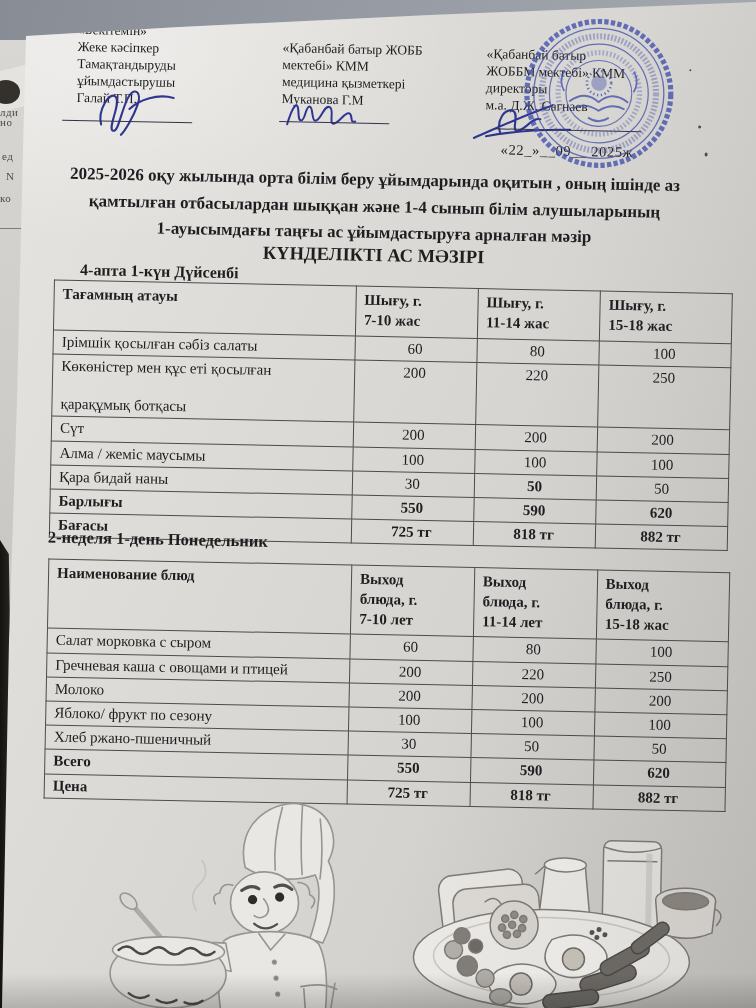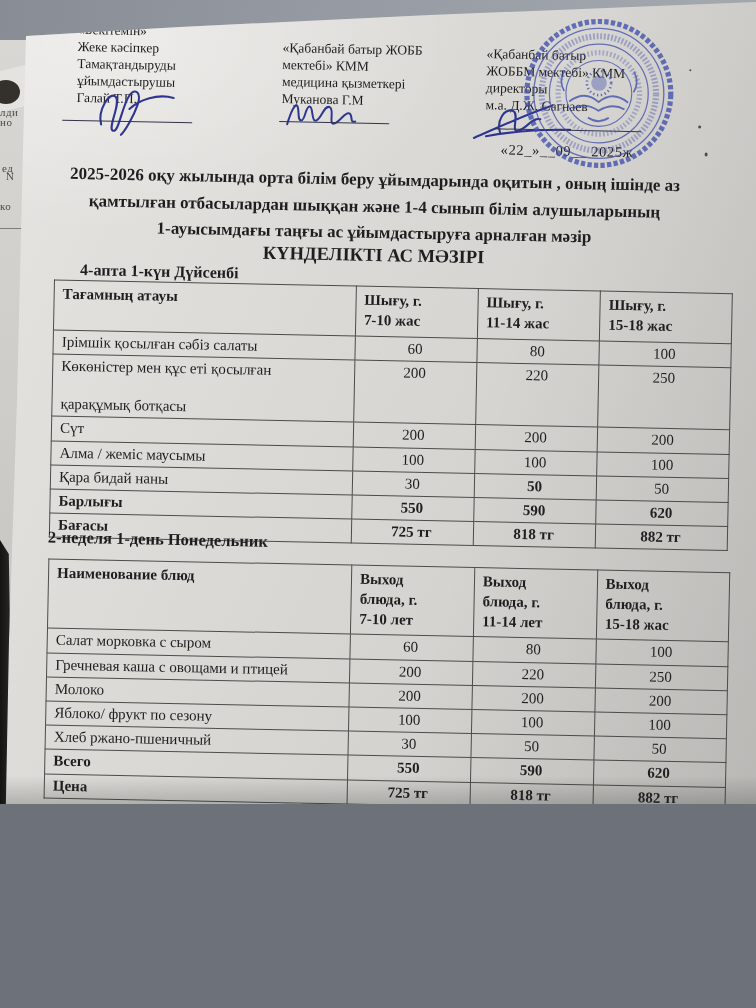--- a/index.html
+++ b/index.html
@@ -1,27 +1,27 @@
 <!DOCTYPE html>
 <html><head>
 <meta charset="utf-8">
 <style>
   html,body{margin:0;padding:0;}
   body{width:756px;height:1008px;overflow:hidden;background:#6d727a;}
-  .stage{position:relative;width:756px;height:804px;overflow:hidden;
+  .stage{position:relative;width:756px;height:1008px;overflow:hidden;
          font-family:"Liberation Serif","DejaVu Serif",serif;color:#1e1e20;}
   .backdrop{position:absolute;inset:0;
     background:linear-gradient(100deg,#878c95 0%,#959aa2 35%,#a3a8af 80%,#9aa0a7 100%);}
   
   .under-sheet{position:absolute;left:0;top:40px;width:48px;height:580px;overflow:hidden;
     background:linear-gradient(#d9d7d4,#c8c6c3);}
   .clip-strip{position:absolute;left:-6px;top:28px;width:42px;height:40px;background:#e4e3e0;transform:rotate(-14deg);}
   .clip-blob{position:absolute;left:-8px;top:40px;width:28px;height:24px;border-radius:50%;background:#34312d;}
   .frag{position:absolute;font-size:11px;color:#4c4a48;letter-spacing:.5px;}
-  .frag0{left:0;top:66px}.frag1{left:0;top:76px}.frag2{left:2px;top:122px}.frag3{left:6px;top:130px}.frag4{left:0;top:160px}
+  .frag0{left:0;top:66px}.frag1{left:0;top:76px}.frag2{left:2px;top:110px}.frag3{left:6px;top:130px}.frag4{left:0;top:152px}
   .frag-line{position:absolute;left:0;top:188px;width:27px;border-top:1.2px solid #7e7c79;}
   
   .edge-shadow{position:absolute;left:0;top:540px;width:16px;height:468px;
     background:linear-gradient(to right,#131311,#32312e);
     clip-path:polygon(0 0,55% 3%,100% 100%,0 100%);}
   
   .paper{position:absolute;inset:0;
     background:
       radial-gradient(620px 320px at 14% 5%, rgba(255,255,255,.38), rgba(255,255,255,0) 60%),
       linear-gradient(115deg,#e7e5e2 0%,#dddbd7 35%,#d4d2cf 68%,#c8c6c3 100%);

